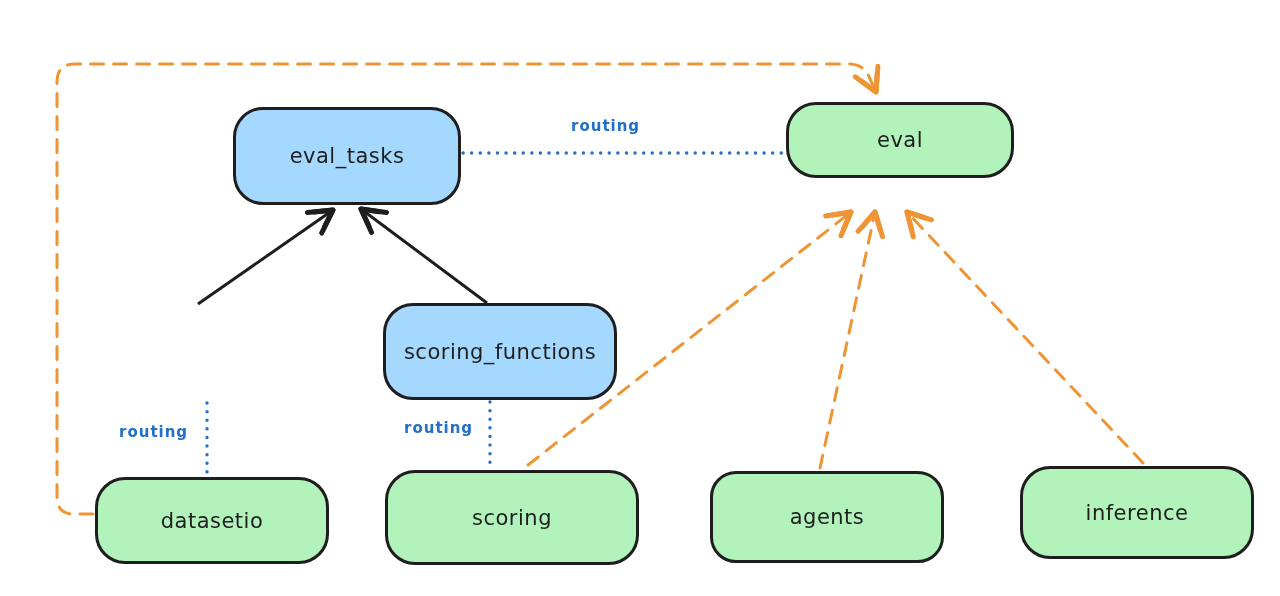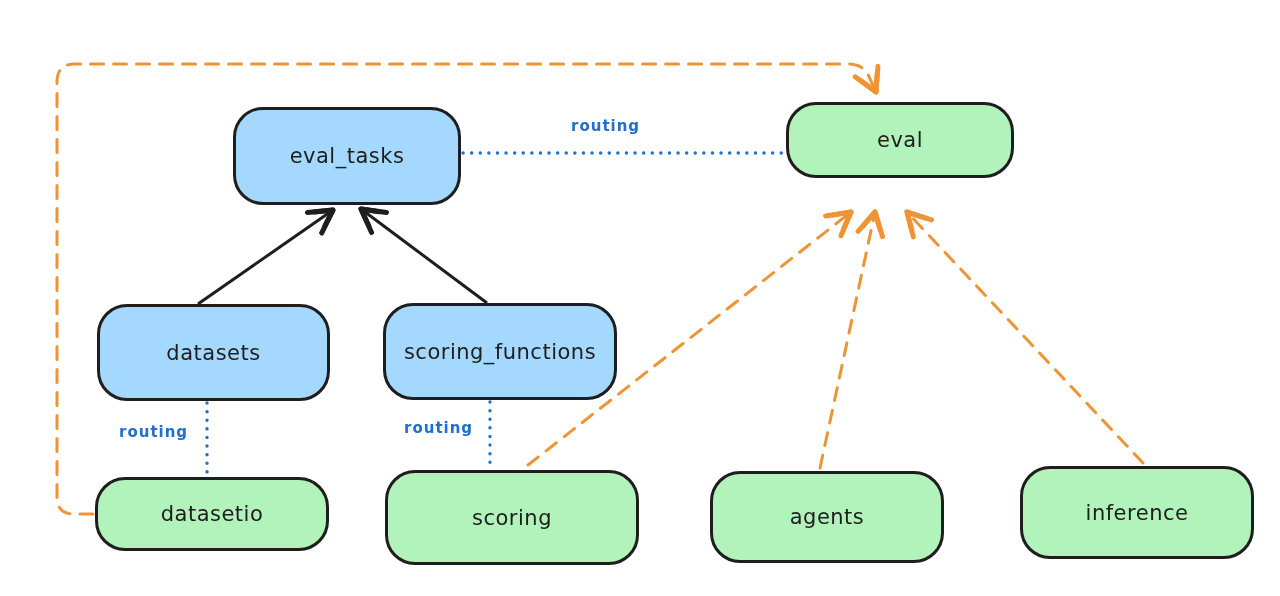--- a/index.html
+++ b/index.html
@@ -58,37 +58,34 @@
   </svg>
 
   <div class="node blue" style="left:233px;top:107px;width:228px;height:98px;">
     <span>eval_tasks</span>
   </div>
 
   <div class="node green" style="left:786px;top:102px;width:228px;height:76px;">
     <span>eval</span>
   </div>
 
-  <div class="node blue" style="left:97px;top:304px;width:233px;height:97px;">
-    <span>datasets</span>
-  </div>
 
   <div class="node blue" style="left:383px;top:303px;width:234px;height:97px;border-radius:30px;">
     <span>scoring_functions</span>
   </div>
 
-  <div class="node green" style="left:95px;top:477px;width:234px;height:74px;">
+  <div class="node green" style="left:95px;top:477px;width:234px;height:87px;">
     <span>datasetio</span>
   </div>
 
   <div class="node green" style="left:385px;top:470px;width:254px;height:95px;">
     <span>scoring</span>
   </div>
 
-  <div class="node green" style="left:710px;top:471px;width:234px;height:92px;">
+  <div class="node green" style="left:710px;top:471px;width:234px;height:92px;border-radius:26px;">
     <span>agents</span>
   </div>
 
   <div class="node green" style="left:1020px;top:466px;width:234px;height:93px;">
     <span>inference</span>
   </div>
 
   <div class="edge-label" style="left:571px;top:117px;">routing</div>
   <div class="edge-label" style="left:119px;top:423px;">routing</div>
   <div class="edge-label" style="left:404px;top:419px;">routing</div>

